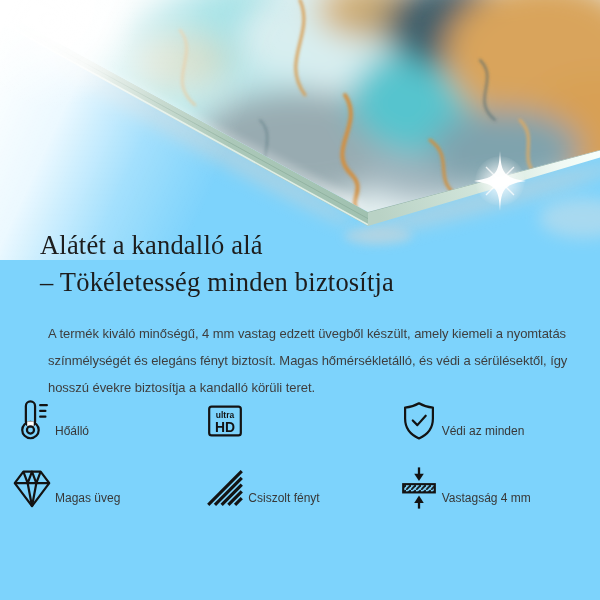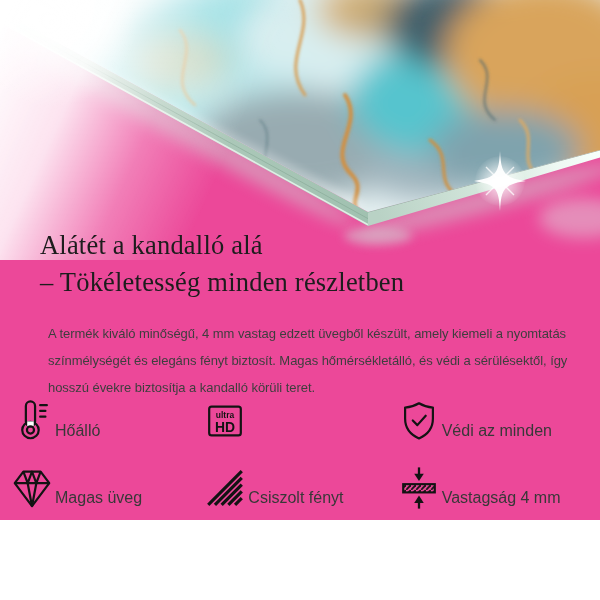--- a/index.html
+++ b/index.html
@@ -1,29 +1,29 @@
 <!DOCTYPE html>
 <html><head>
 <meta charset="utf-8">
 <style>
   html,body{margin:0;padding:0;background:#fff;}
-  .page{position:relative;width:600px;height:520px;background:#ec4899;overflow:hidden;
+  .page{position:relative;width:600px;height:600px;background:#7dd3fc;overflow:hidden;
         font-family:"Liberation Sans",sans-serif;}
   .hero{position:absolute;left:0;top:0;width:600px;height:260px;}
   .heading{position:absolute;left:40px;top:227px;margin:0;
            font-family:"Liberation Serif",serif;font-weight:400;
            font-size:26.5px;line-height:37px;color:#1d1d1d;letter-spacing:.2px;}
   .heading span{display:block;}
   .para{position:absolute;left:40px;top:312px;width:538px;margin:8px;
         font-size:13px;line-height:27px;color:#3e3e3e;letter-spacing:-.05px;}
   .features{position:absolute;left:9px;top:397px;width:580px;
             display:grid;grid-template-columns:repeat(3,1fr);row-gap:19px;}
   .feature{display:flex;flex-direction:row;align-items:center;}
   .icon-wrap{height:48px;display:flex;align-items:center;justify-content:center;}
-  .feature-label{margin-top:20px;font-size:16px;color:#383838;white-space:nowrap;}
+  .feature-label{margin-top:20px;font-size:12px;color:#383838;white-space:nowrap;}
   .ic{stroke:#131313;fill:none;stroke-width:2.3;}
 </style>
 </head>
 <body>
 
 <div class="page">
 
   <div class="hero">
     <svg width="600" height="260" viewBox="0 0 600 260">
       <defs>
@@ -122,21 +122,21 @@
       <g>
         <circle cx="500" cy="181" r="25" fill="url(#glow)"></circle>
         <path d="M500 151 C501.2 173 503.5 177.5 526 181 C503.5 184.5 501.2 189 500 211 C498.8 189 496.5 184.5 474 181 C496.5 177.5 498.8 173 500 151 Z" fill="#fff" opacity=".95"></path>
         <path d="M486 167 L514 195 M514 167 L486 195" stroke="#fff" stroke-width="1.4" opacity=".75"></path>
       </g>
     </svg>
   </div>
 
   <h2 class="heading">
     <span>Alátét a kandalló alá</span>
-    <span>– Tökéletesség minden részletben</span>
+    <span>– Tökéletesség minden biztosítja</span>
   </h2>
 
   <p class="para">A termék kiváló minőségű, 4 mm vastag edzett üvegből készült, amely kiemeli a nyomtatás színmélységét és elegáns fényt biztosít. Magas hőmérsékletálló, és védi a sérülésektől, így hosszú évekre biztosítja a kandalló körüli teret.</p>
 
   <div class="features">
 
     <div class="feature">
       <span class="icon-wrap">
         <svg width="46" height="46" viewBox="0 0 48 48">
           <rect class="ic" x="17.6" y="3.6" width="9.6" height="26" rx="4.8" fill="#fff"></rect>

